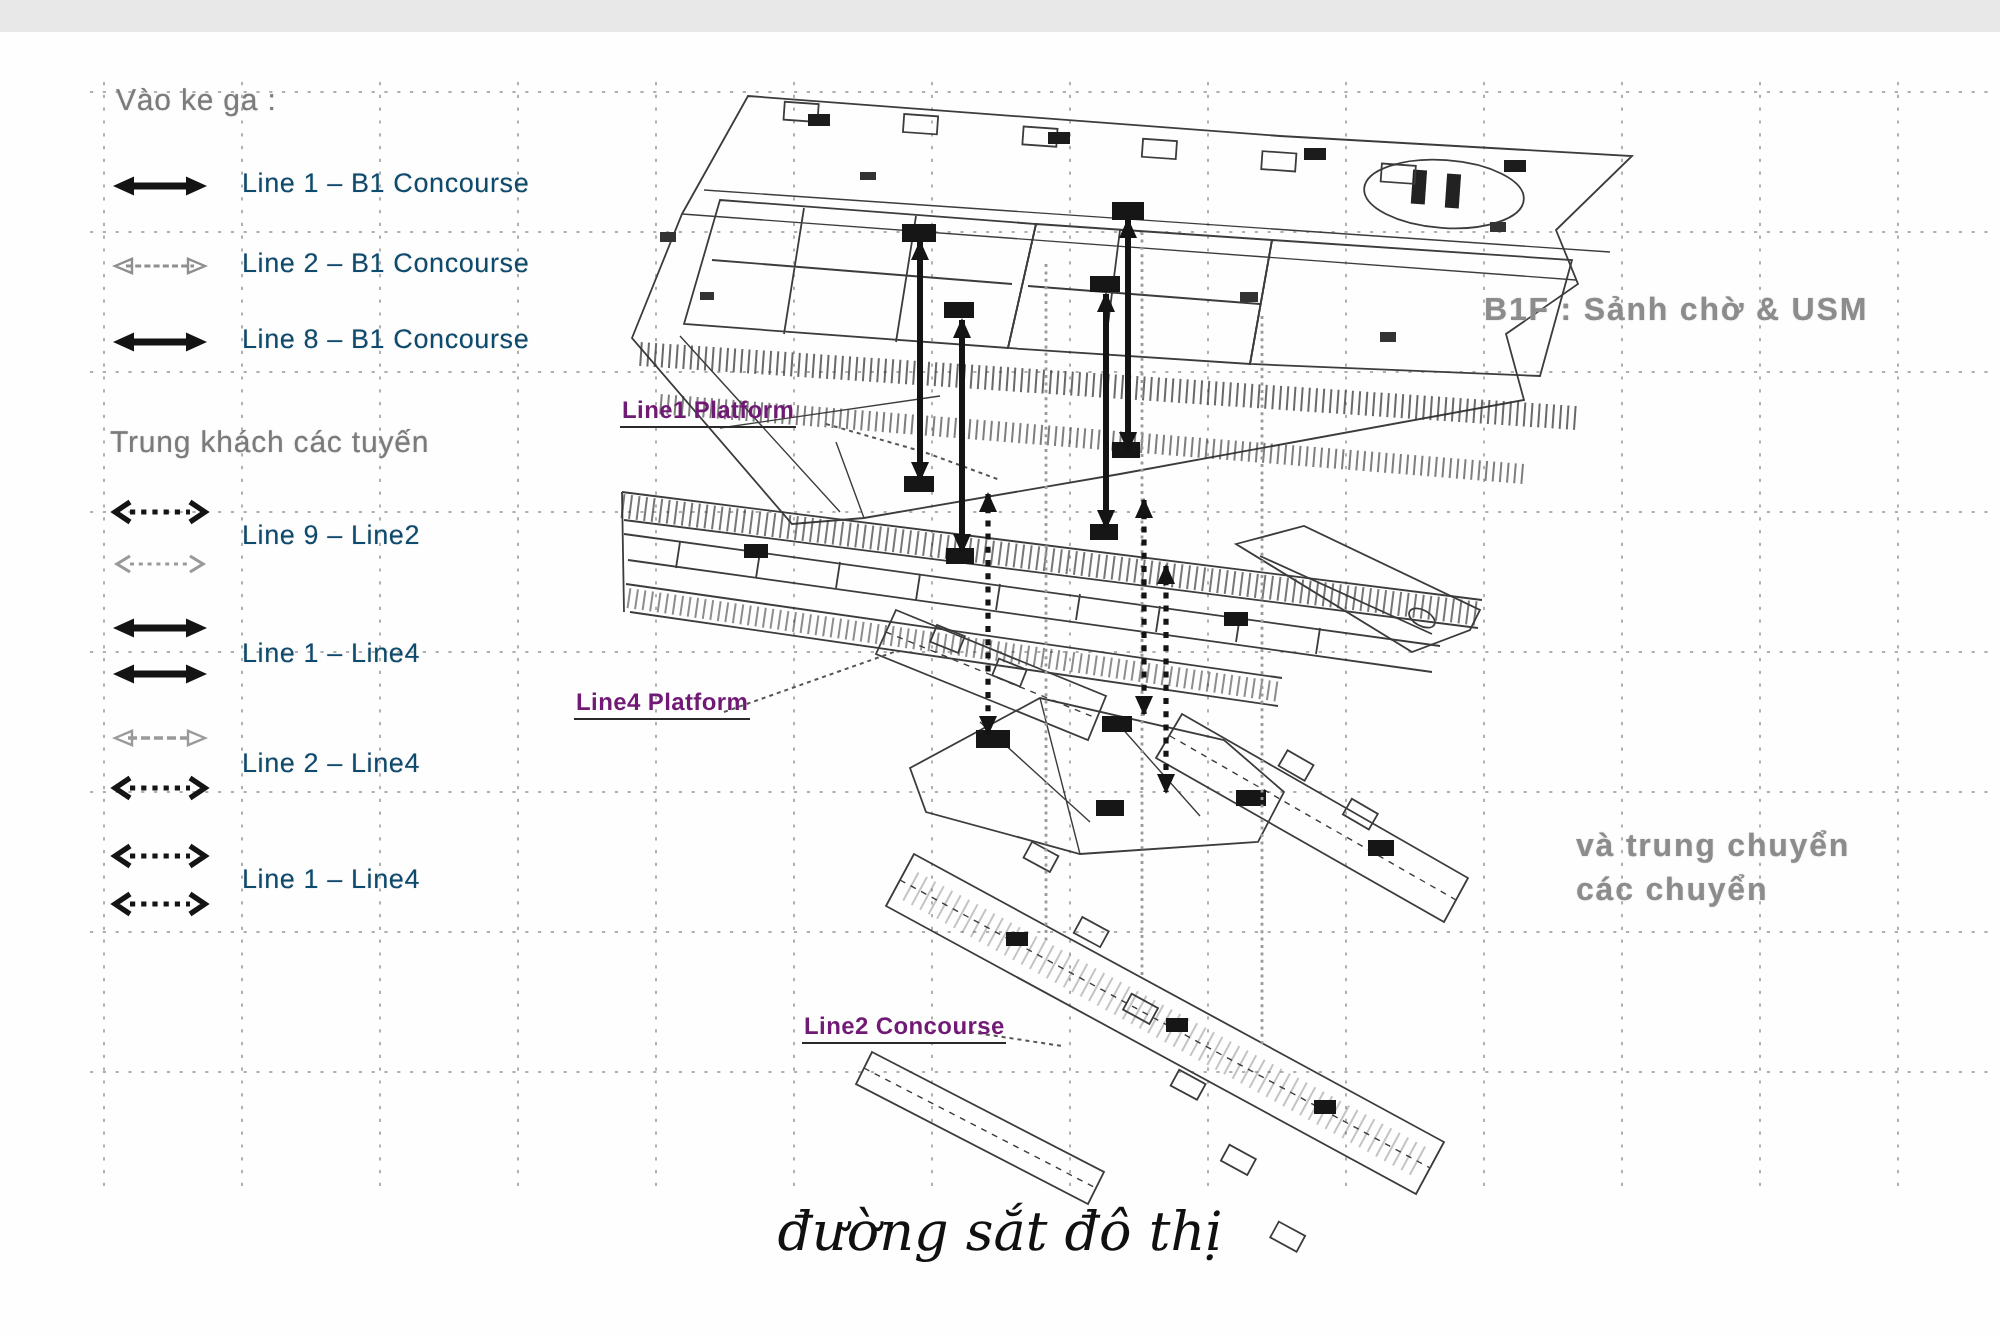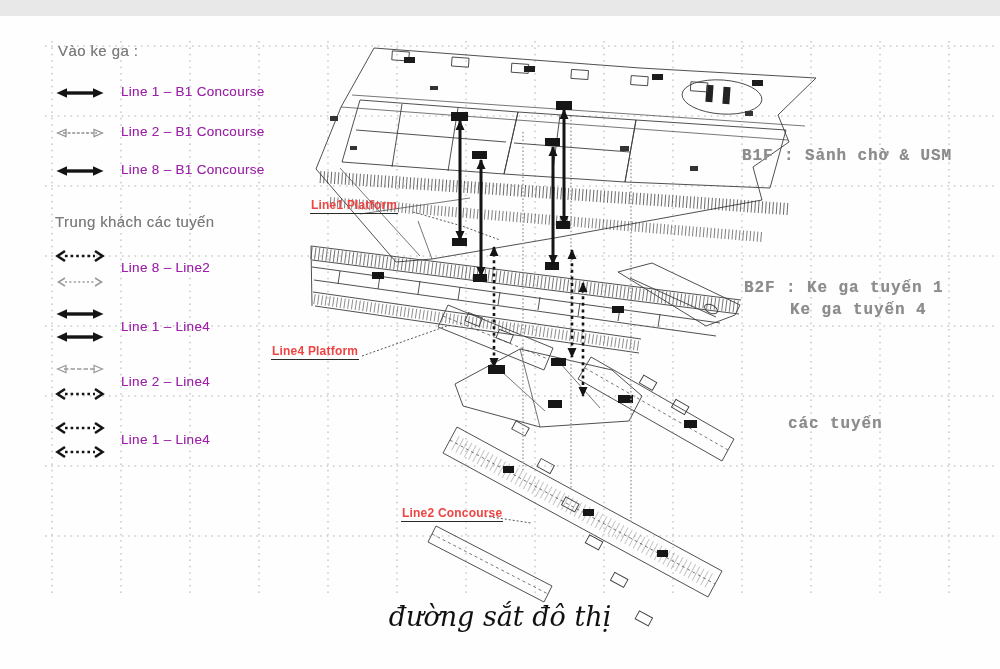--- a/index.html
+++ b/index.html
@@ -8,35 +8,34 @@
     overflow:hidden; font-family:"Liberation Sans", sans-serif;
     margin:16px auto;
   }
   svg.scene { position:absolute; left:0; top:0; }
 
   .legend-title {
     position:absolute; font-size:15px; color:#7b7b7b; letter-spacing:.4px;
     text-shadow:0 0 .6px #aaa;
   }
   .legend-label {
-    position:absolute; left:121px; font-size:13.5px; color:#a21caf;
+    position:absolute; left:121px; font-size:13.5px; color:#0c4a6e;
     letter-spacing:.3px; text-shadow:0 0 .6px #bbb; white-space:nowrap;
   }
   .larrow { position:absolute; left:55px; width:50px; height:16px; }
 
   .plat-label {
-    position:absolute; font-size:12px; font-weight:bold; color:#ef4444;
+    position:absolute; font-size:12px; font-weight:bold; color:#701a75;
     border-bottom:1.3px solid #2a2a2a; padding:0 1px 1px 1px;
     letter-spacing:.2px; white-space:nowrap;
   }
   .floor-label {
     position:absolute; font-size:16px; font-weight:600; color:#8c8c8c;
     letter-spacing:.9px; line-height:22px; white-space:nowrap;
     text-shadow:0 0 .7px #b5b5b5;
-    font-family:Liberation Mono, monospace;
   }
   .floor-label .indent { padding-left:46px; }
 
   .caption {
     position:absolute; left:0; right:0; top:580px; text-align:center;
     font-family:"DejaVu Serif","Liberation Serif",serif; font-style:italic;
     font-size:27px; color:#101010; line-height:42px;
   }
 </style>
 </head>
@@ -249,21 +248,21 @@
     <svg class="larrow" style="top:232px;">
       <line x1="10" y1="8" x2="40" y2="8" stroke="#141414" stroke-width="2.6" stroke-dasharray="2.6,3"></line>
       <path d="M10,3 L2.5,8 L10,13" fill="none" stroke="#141414" stroke-width="2.6"></path>
       <path d="M40,3 L47.5,8 L40,13" fill="none" stroke="#141414" stroke-width="2.6"></path>
     </svg>
     <svg class="larrow" style="top:258px;">
       <line x1="10" y1="8" x2="40" y2="8" stroke="#9a9a9a" stroke-width="1.6" stroke-dasharray="2,2.4"></line>
       <path d="M10,4 L3.5,8 L10,12" fill="none" stroke="#9a9a9a" stroke-width="1.6"></path>
       <path d="M40,4 L46.5,8 L40,12" fill="none" stroke="#9a9a9a" stroke-width="1.6"></path>
     </svg>
-    <div class="legend-label" style="top:244px;">Line 8 – Line2</div>
+    <div class="legend-label" style="top:244px;">Line 9 – Line2</div>
 
     <svg class="larrow" style="top:290px;">
       <line x1="9" y1="8" x2="41" y2="8" stroke="#141414" stroke-width="3.4"></line>
       <path d="M1.5,8 L12,3.2 L12,12.8 Z" fill="#141414"></path>
         <path d="M48.5,8 L38,3.2 L38,12.8 Z" fill="#141414"></path>
     </svg>
     <svg class="larrow" style="top:313px;">
       <line x1="9" y1="8" x2="41" y2="8" stroke="#141414" stroke-width="3.4"></line>
       <path d="M1.5,8 L12,3.2 L12,12.8 Z" fill="#141414"></path>
         <path d="M48.5,8 L38,3.2 L38,12.8 Z" fill="#141414"></path>
@@ -289,31 +288,28 @@
     </svg>
     <svg class="larrow" style="top:428px;">
       <line x1="10" y1="8" x2="40" y2="8" stroke="#141414" stroke-width="2.6" stroke-dasharray="2.6,3"></line>
       <path d="M10,3 L2.5,8 L10,13" fill="none" stroke="#141414" stroke-width="2.6"></path>
       <path d="M40,3 L47.5,8 L40,13" fill="none" stroke="#141414" stroke-width="2.6"></path>
     </svg>
     <div class="legend-label" style="top:416px;">Line 1 – Line4</div>
   </div>
 
   <div class="plat-label" style="left:310px; top:182px;">Line1 Platform</div>
-  <div class="plat-label" style="left:271px; top:328px;">Line4 Platform</div>
+  <div class="plat-label" style="left:287px; top:328px;">Line4 Platform</div>
   <div class="plat-label" style="left:401px; top:490px;">Line2 Concourse</div>
 
   <div class="floor-label" style="left:742px; top:129px;">
     <div>B1F : Sảnh chờ &amp; USM</div>
   </div>
-  <div class="floor-label" style="left:744px; top:261px;">
-    <div>B2F : Ke ga tuyến 1</div>
-    <div class="indent">Ke ga tuyến 4</div>
-  </div>
   <div class="floor-label" style="left:742px; top:397px;">
-    <div class="indent">các tuyến</div>
+    <div class="indent">và trung chuyển</div>
+    <div class="indent">các chuyển</div>
   </div>
 
   <div class="caption">
     <div>đường sắt đô thị</div>
   </div>
 
 </div>
 
 </body></html>

